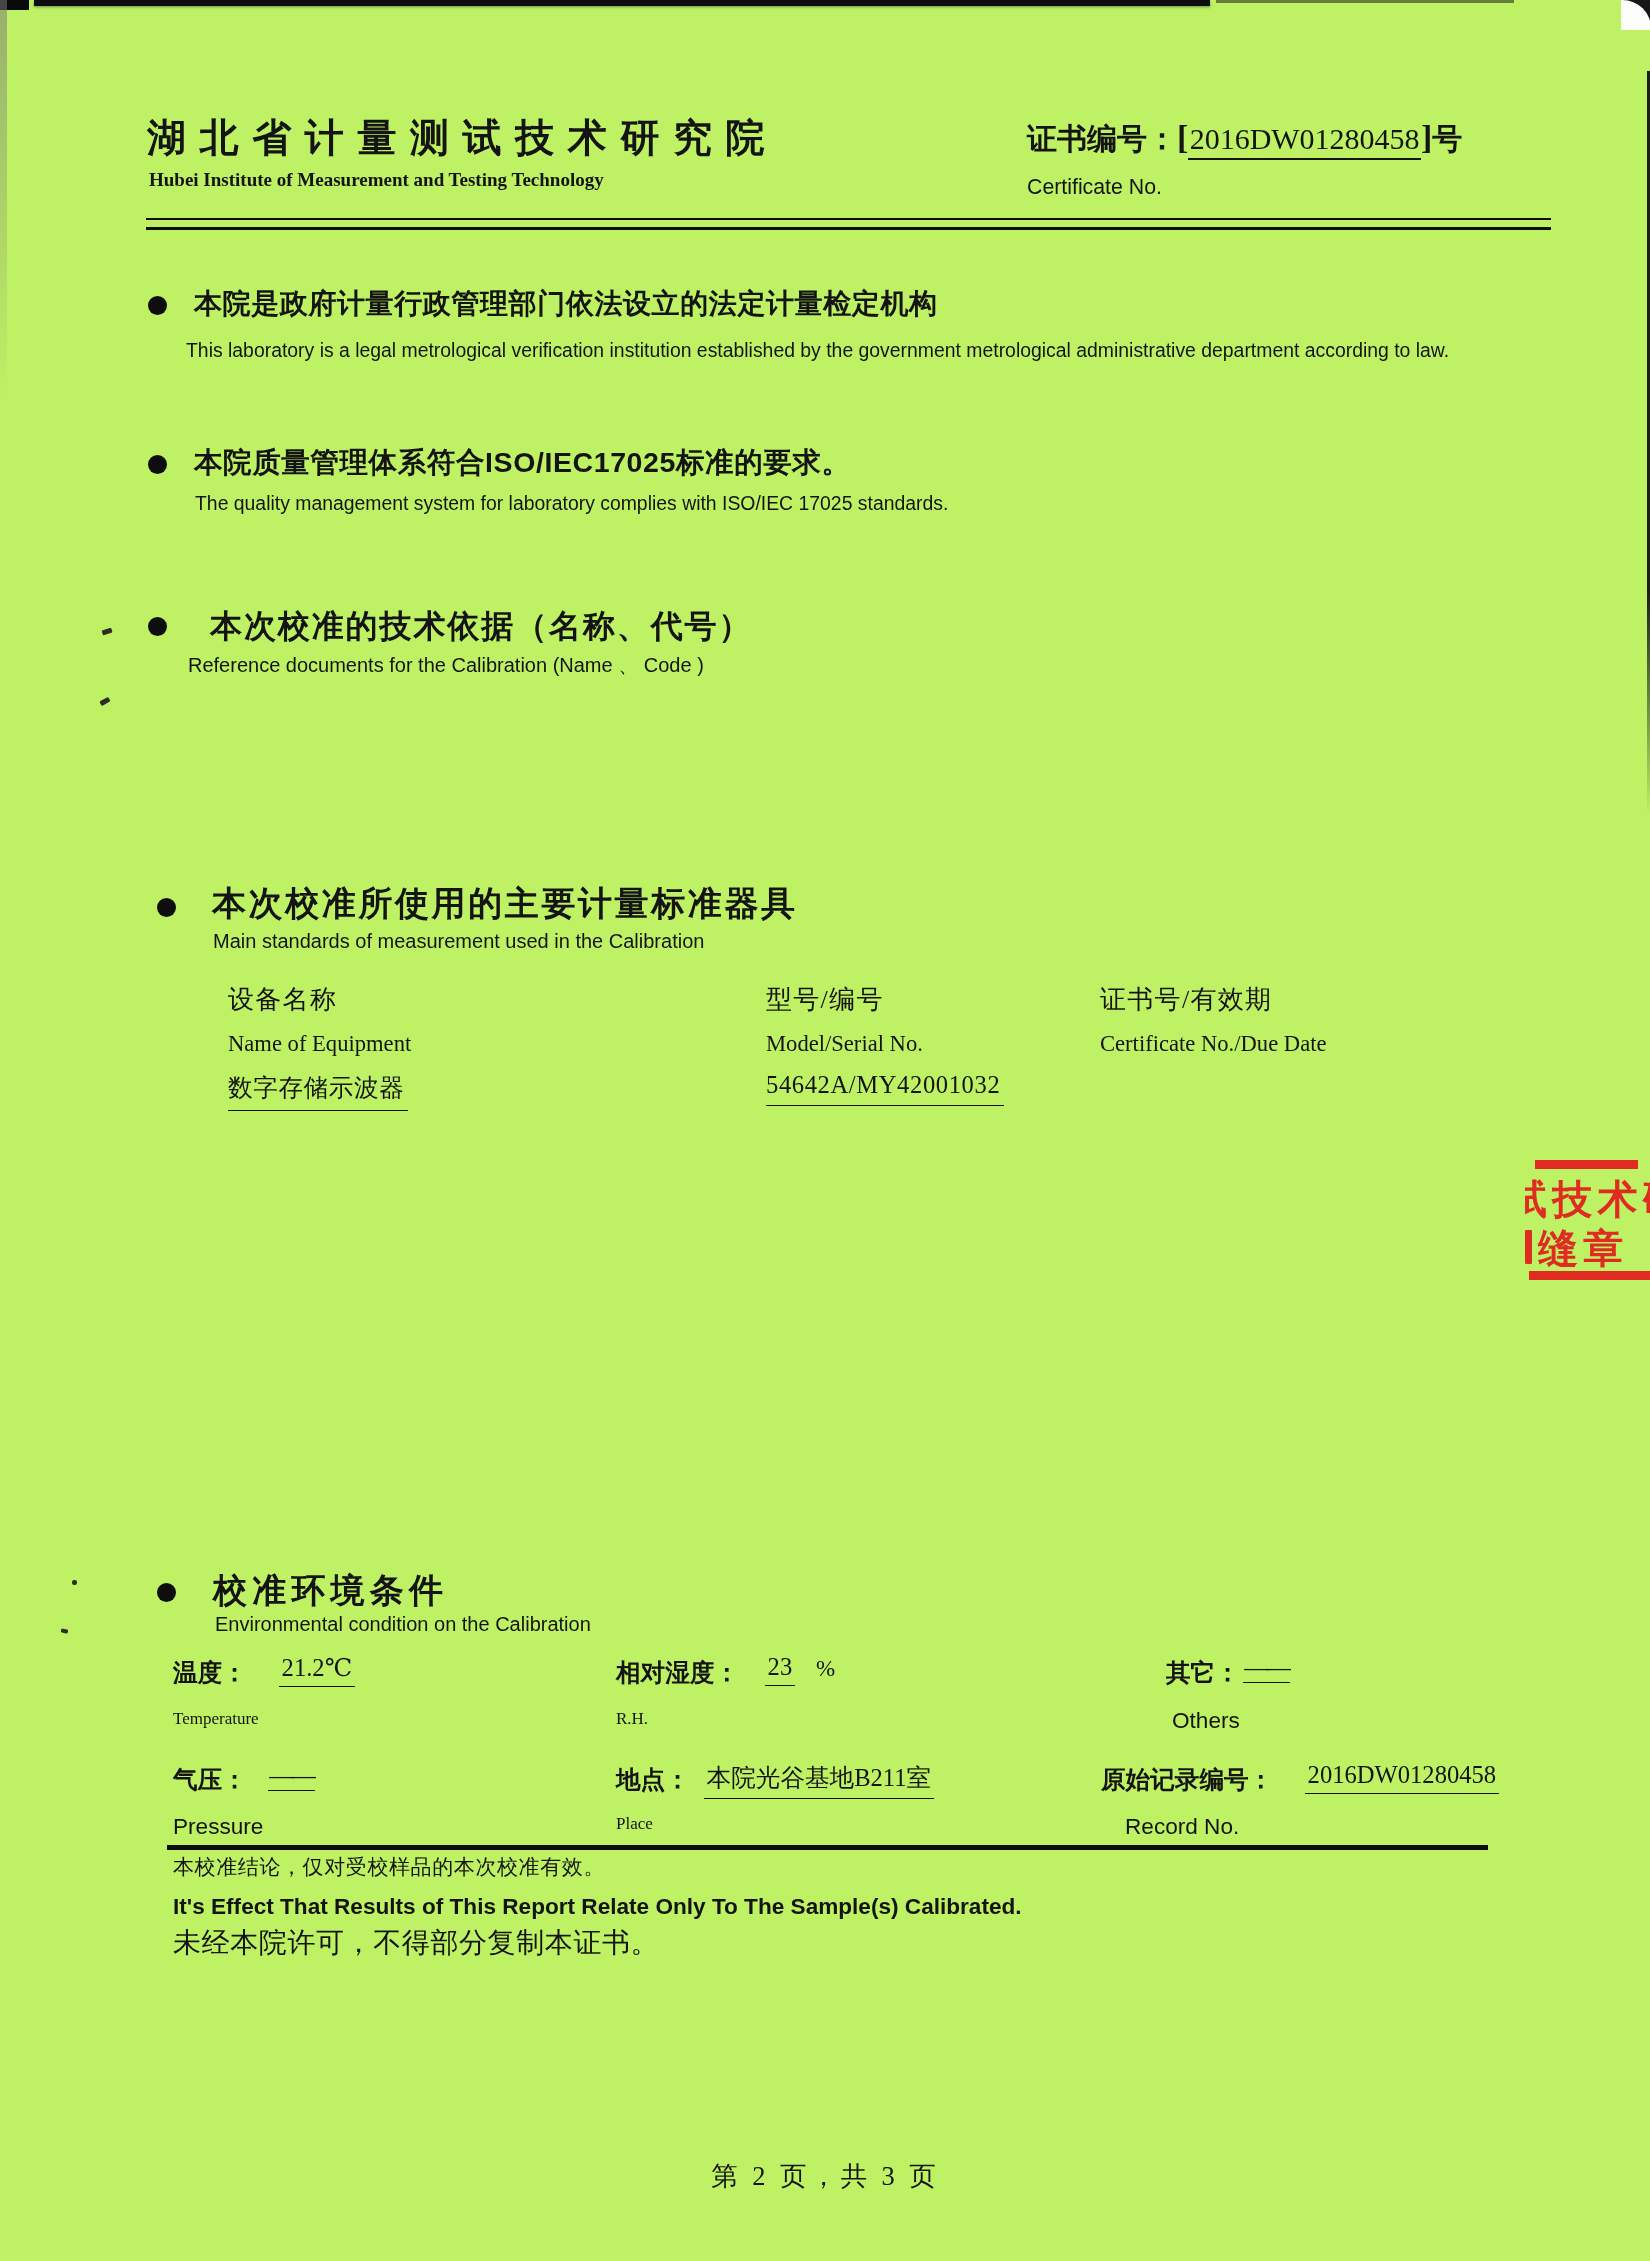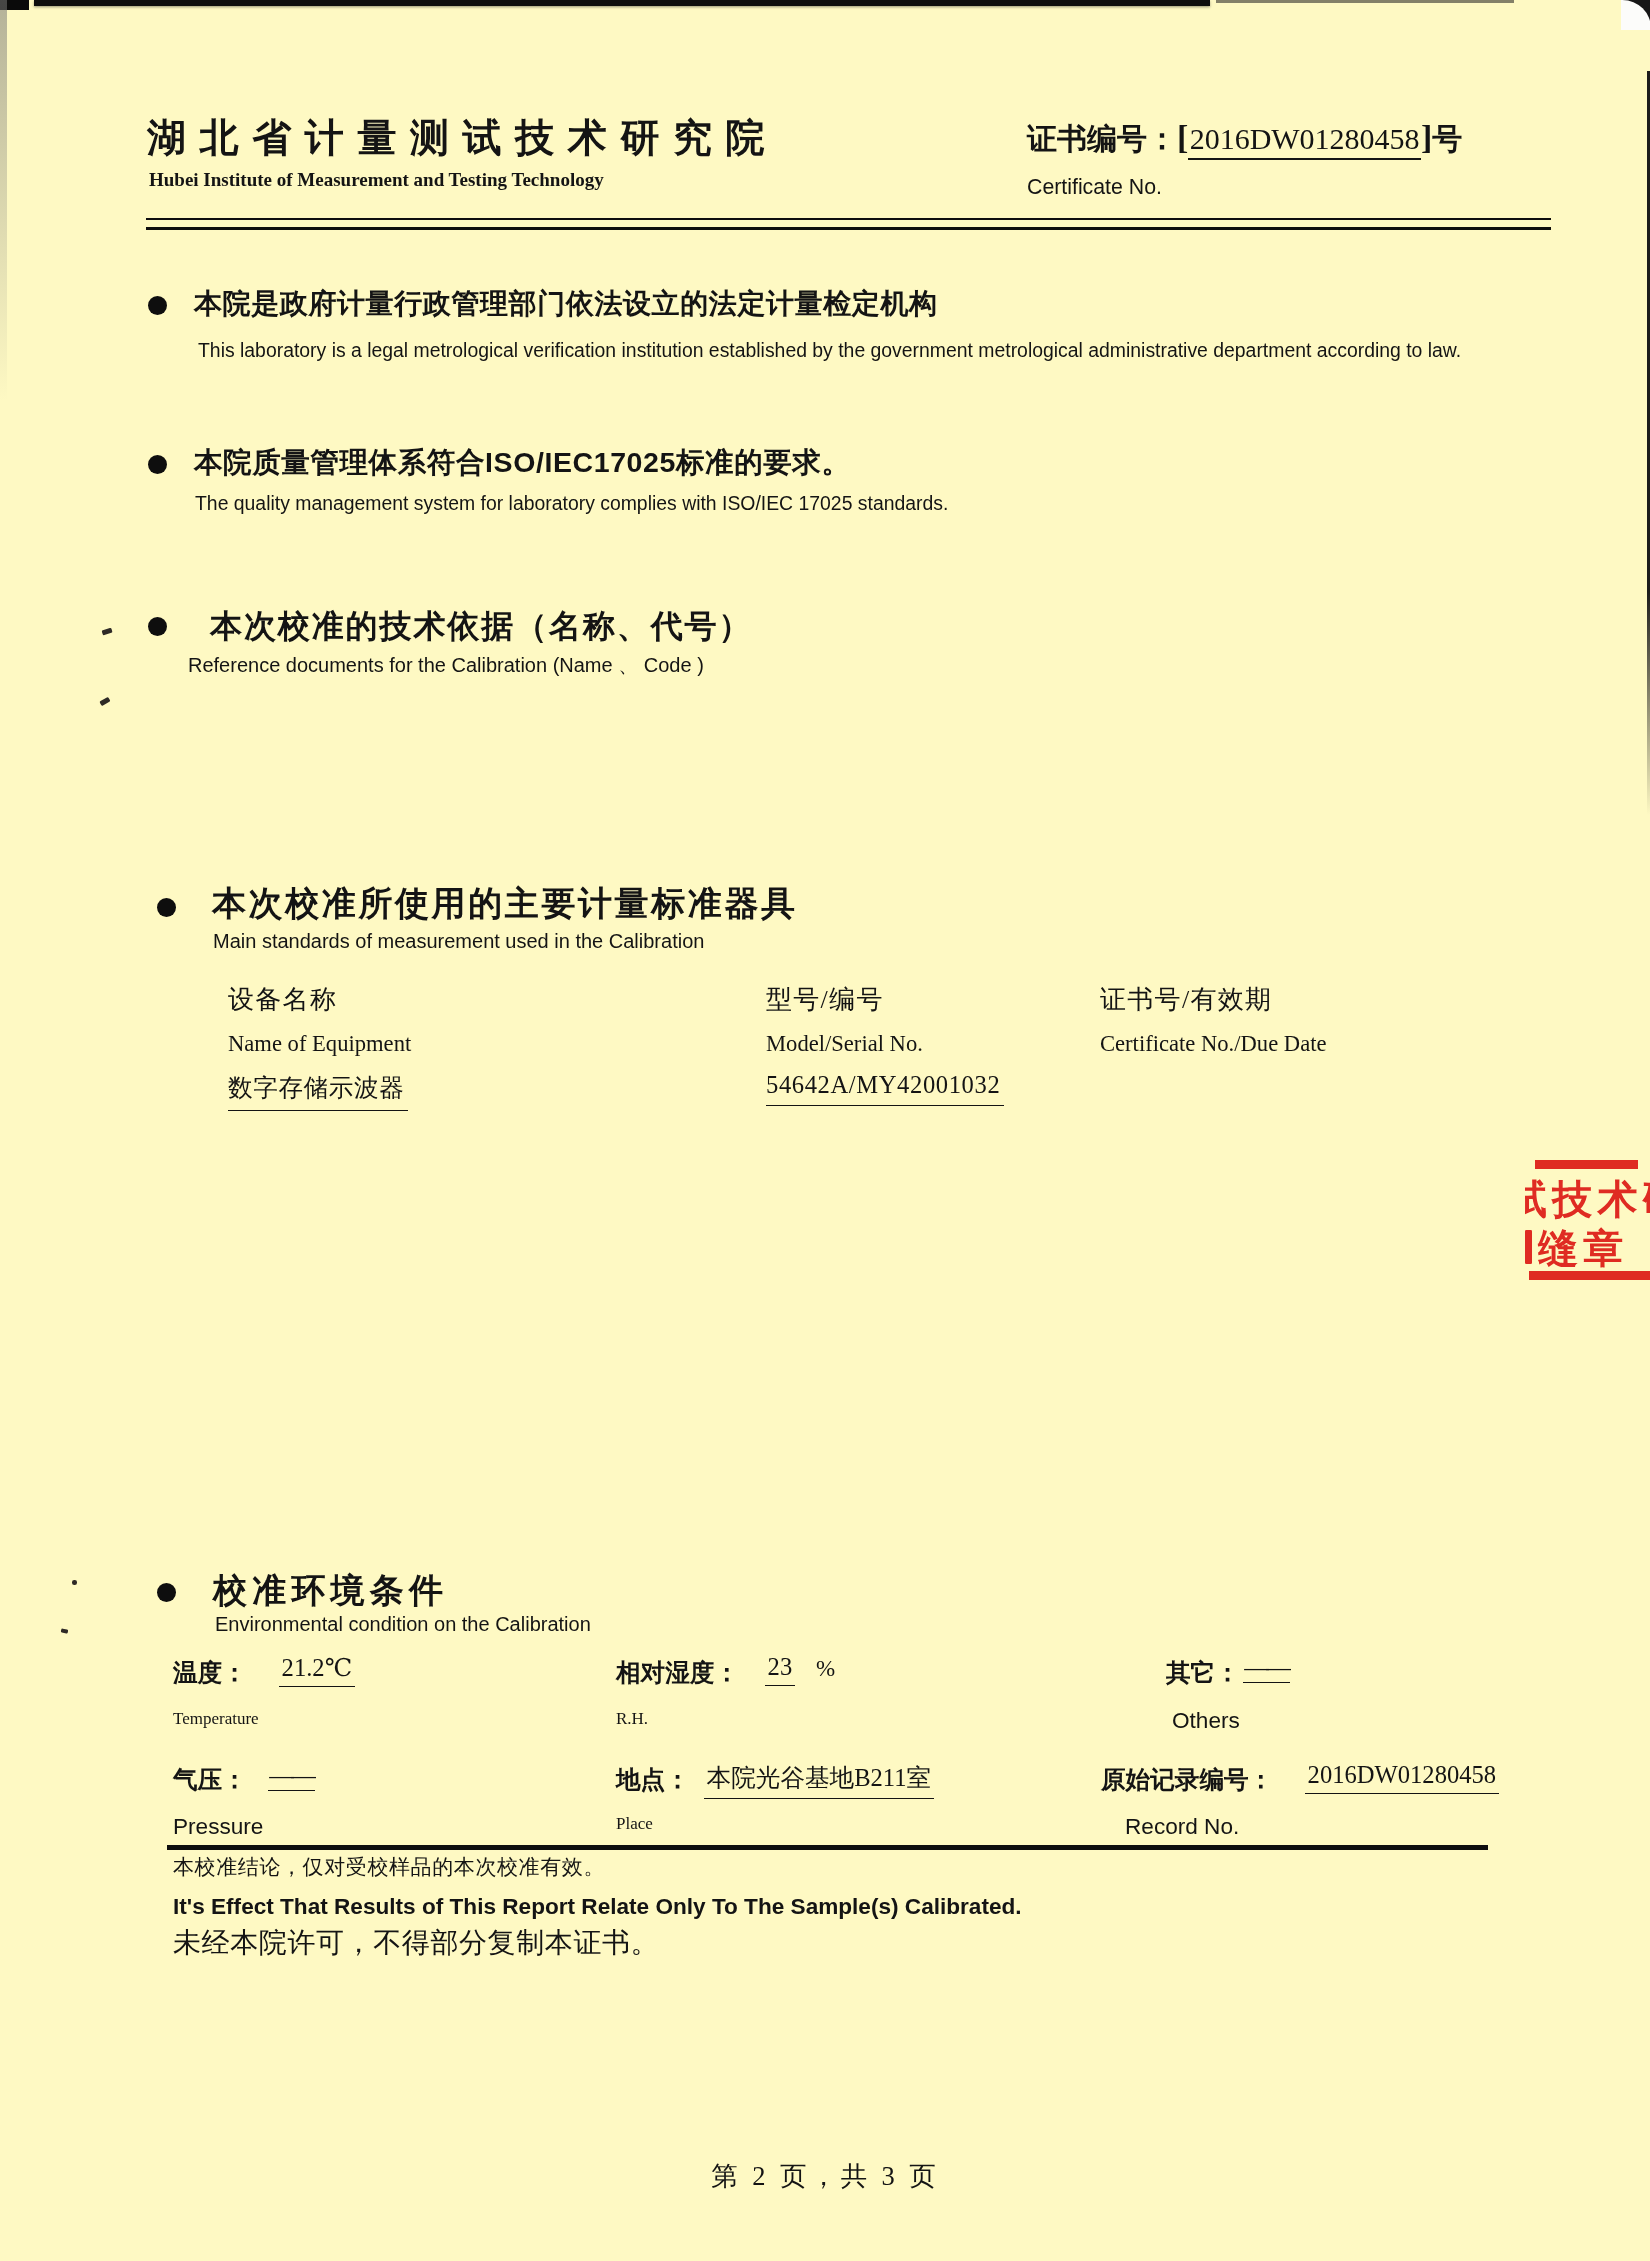--- a/index.html
+++ b/index.html
@@ -1,18 +1,18 @@
 <!DOCTYPE html>
 <html style="font-size:10.3px"><head>
 <meta charset="utf-8">
 <style>
   html,body{margin:0;padding:0;background:#e8e8e6;}
   .page{
     position:relative;width:1651px;height:2261px;margin:0 auto;
-    background:#fef9c3;overflow:hidden;color:#141414;
+    background:#bef264;overflow:hidden;color:#141414;
     font-family:"Liberation Sans",sans-serif;
   }
   .abs{position:absolute;}
   .serif{font-family:"Liberation Serif","DejaVu Serif",serif;}
   .sans{font-family:"Liberation Sans","DejaVu Sans",sans-serif;}
 
   
   .top-noise{top:0;left:34px;width:1176px;height:5.8px;background:#0d0d0d;box-shadow:0 1.3px 2.6px rgba(20,20,20,.4);}
   .top-noise2{top:0;left:1216px;width:298px;height:2.6px;background:rgba(30,30,30,.55);}
   .corner-tl{top:0;left:0;width:28.5px;height:9.7px;background:#0a0a0a;}
@@ -39,21 +39,21 @@
 
   
   .dot{width:19.4px;height:19.4px;border-radius:50%;background:#0e0e0e;}
   .b1{top:296px;left:148px;}
   .b2{top:455px;left:148px;}
   .b3{top:617px;left:148px;}
   .b4{top:898px;left:157px;}
   .b5{top:1583px;left:157px;}
 
   .s1-cn{top:285px;left:194px;font-size:28px;font-weight:bold;letter-spacing:0.6px;white-space:nowrap;}
-  .s1-en{top:332px;left:198px;width:1287px;font-size:19.4px;line-height:1.92;text-align:justify;}
+  .s1-en{top:332px;left:186px;width:1287px;font-size:19.4px;line-height:1.92;text-align:justify;}
   .s2-cn{top:444px;left:194px;font-size:28.5px;font-weight:bold;letter-spacing:0.6px;white-space:nowrap;}
   .s2-en{top:492px;left:195px;font-size:19.4px;}
   .s3-cn{top:605px;left:210px;font-size:32px;font-weight:bold;letter-spacing:1.9px;white-space:nowrap;}
   .s3-en{top:652px;left:188px;font-size:20px;}
   .s3-ref{top:696px;left:210px;font-size:26.5px;letter-spacing:1.3px;white-space:nowrap;}
   .s4-cn{top:881px;left:212px;font-size:34px;font-weight:bold;letter-spacing:2.6px;white-space:nowrap;}
   .s4-en{top:930px;left:213px;font-size:20px;}
   .s5-cn{top:1568px;left:213px;font-size:34px;font-weight:bold;letter-spacing:5.2px;white-space:nowrap;}
   .s5-en{top:1613px;left:215px;font-size:20px;}
 

